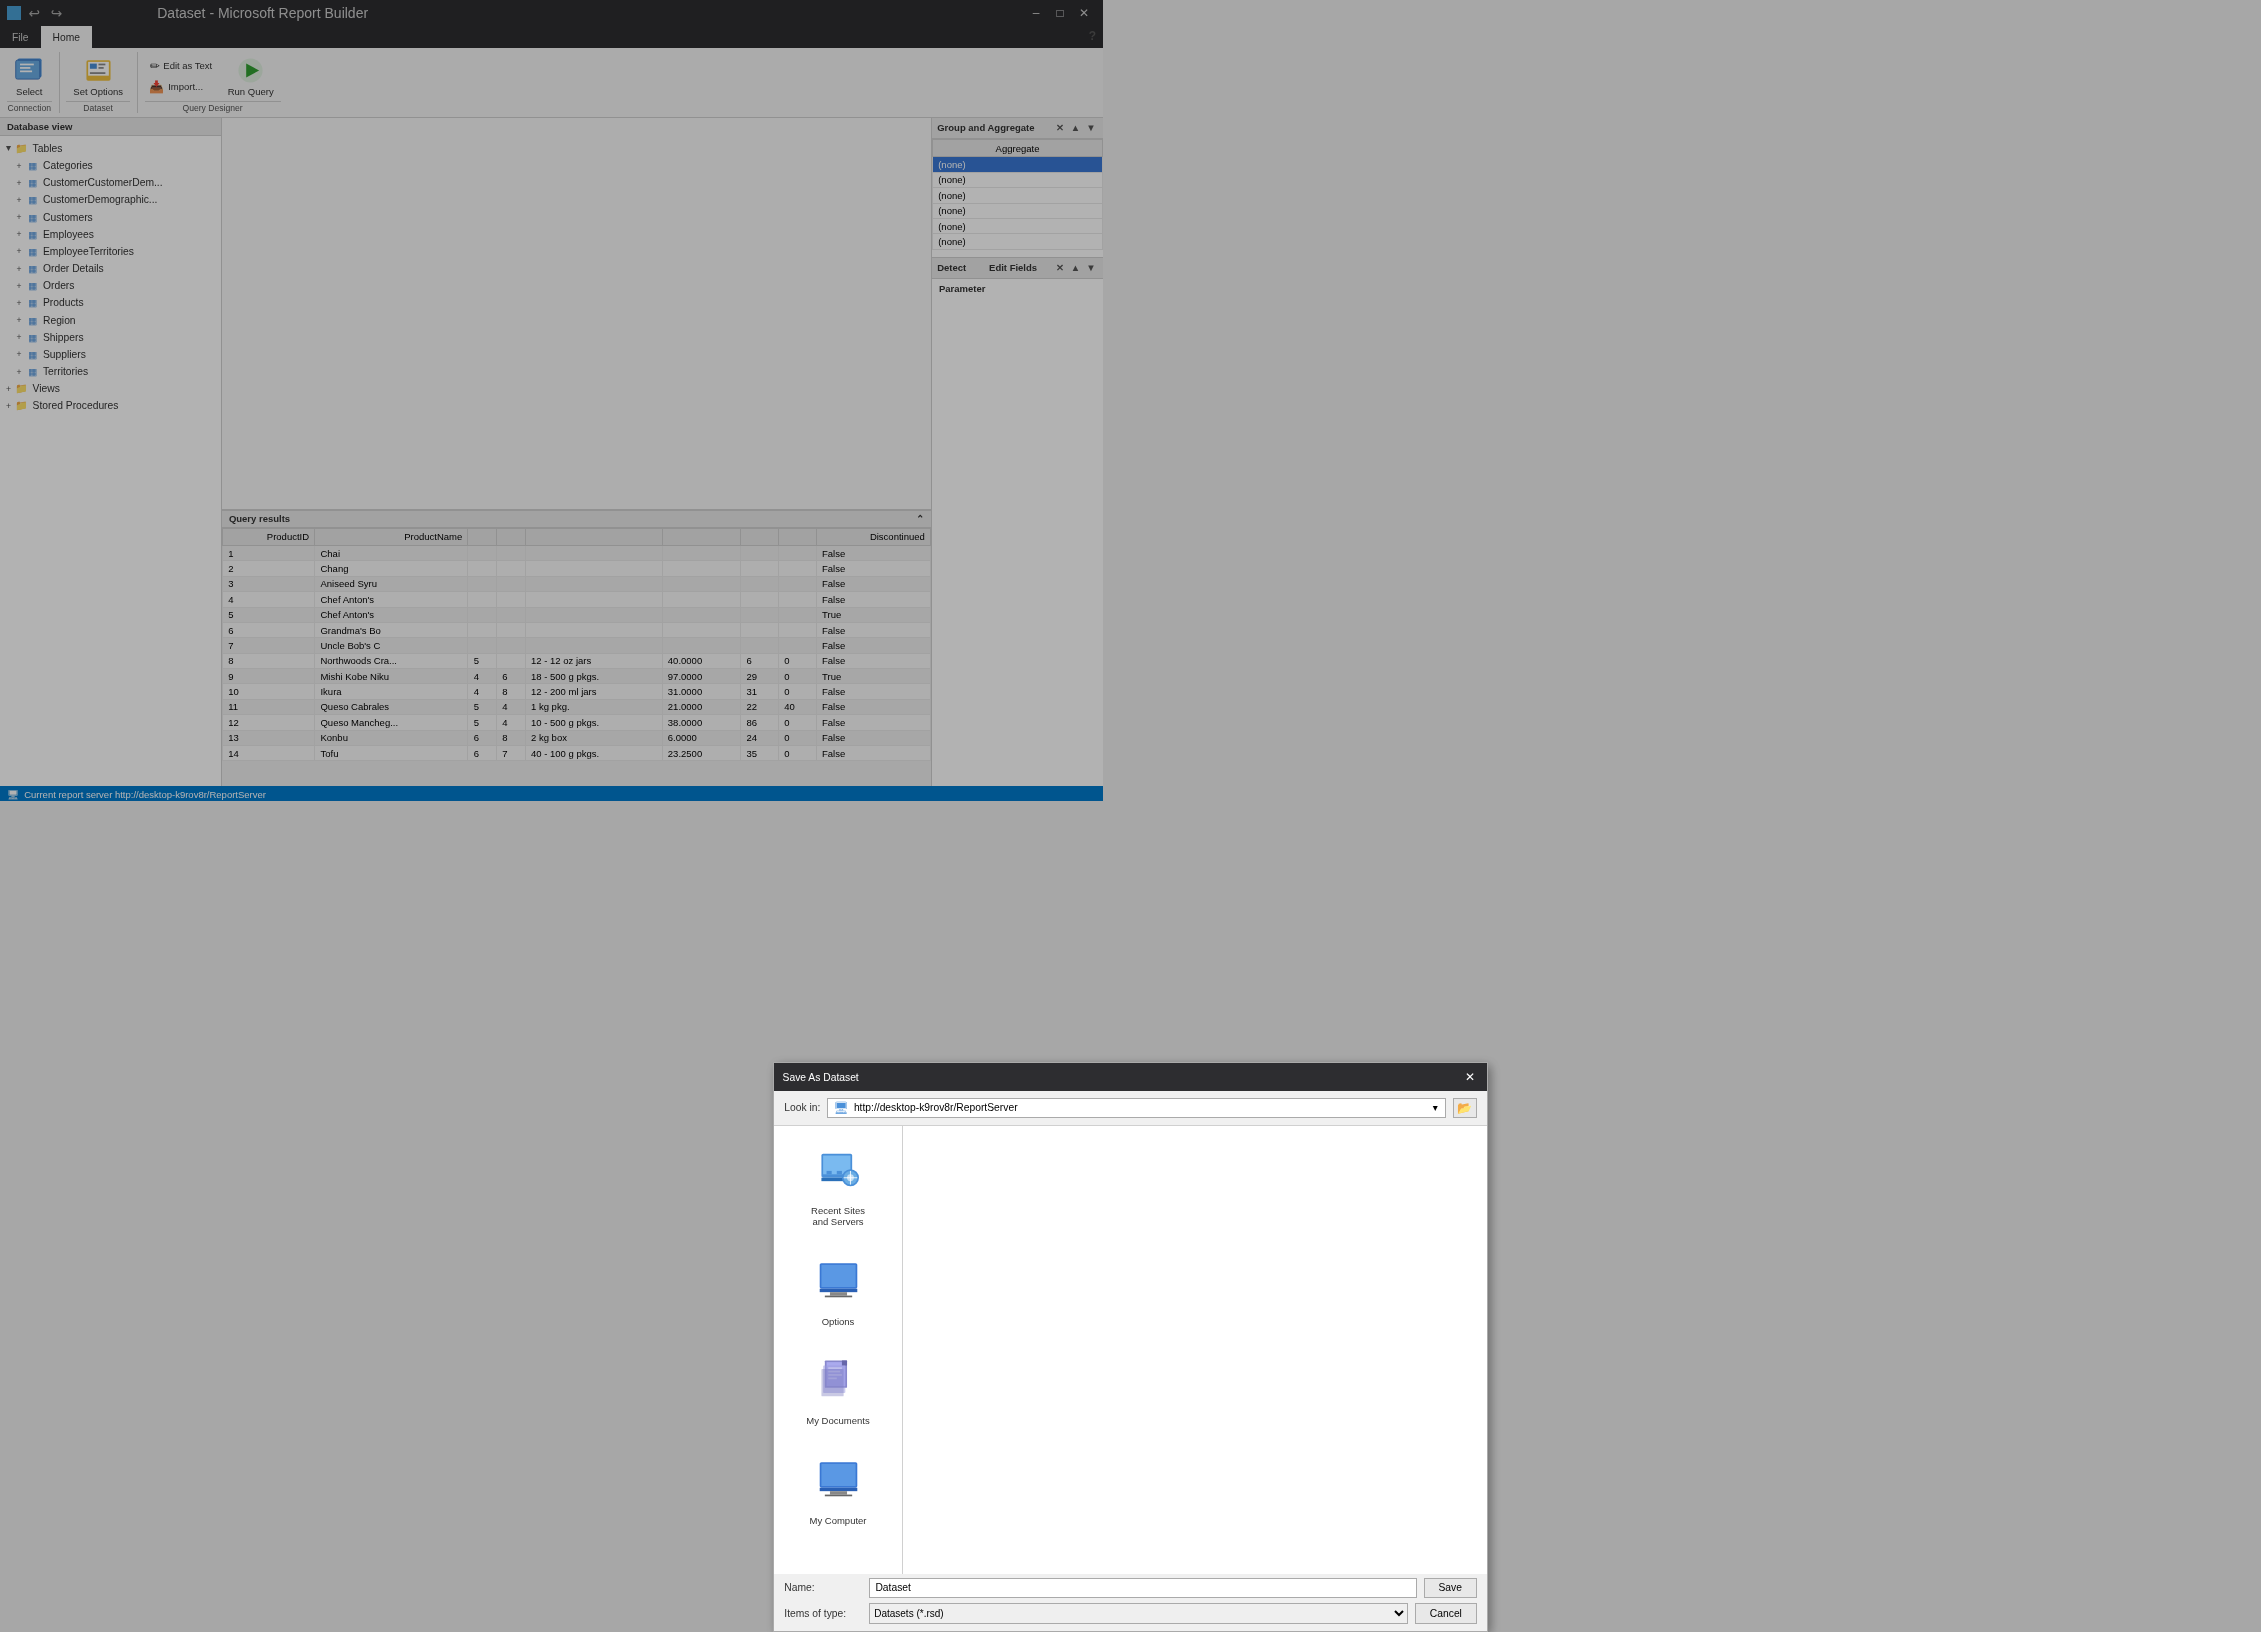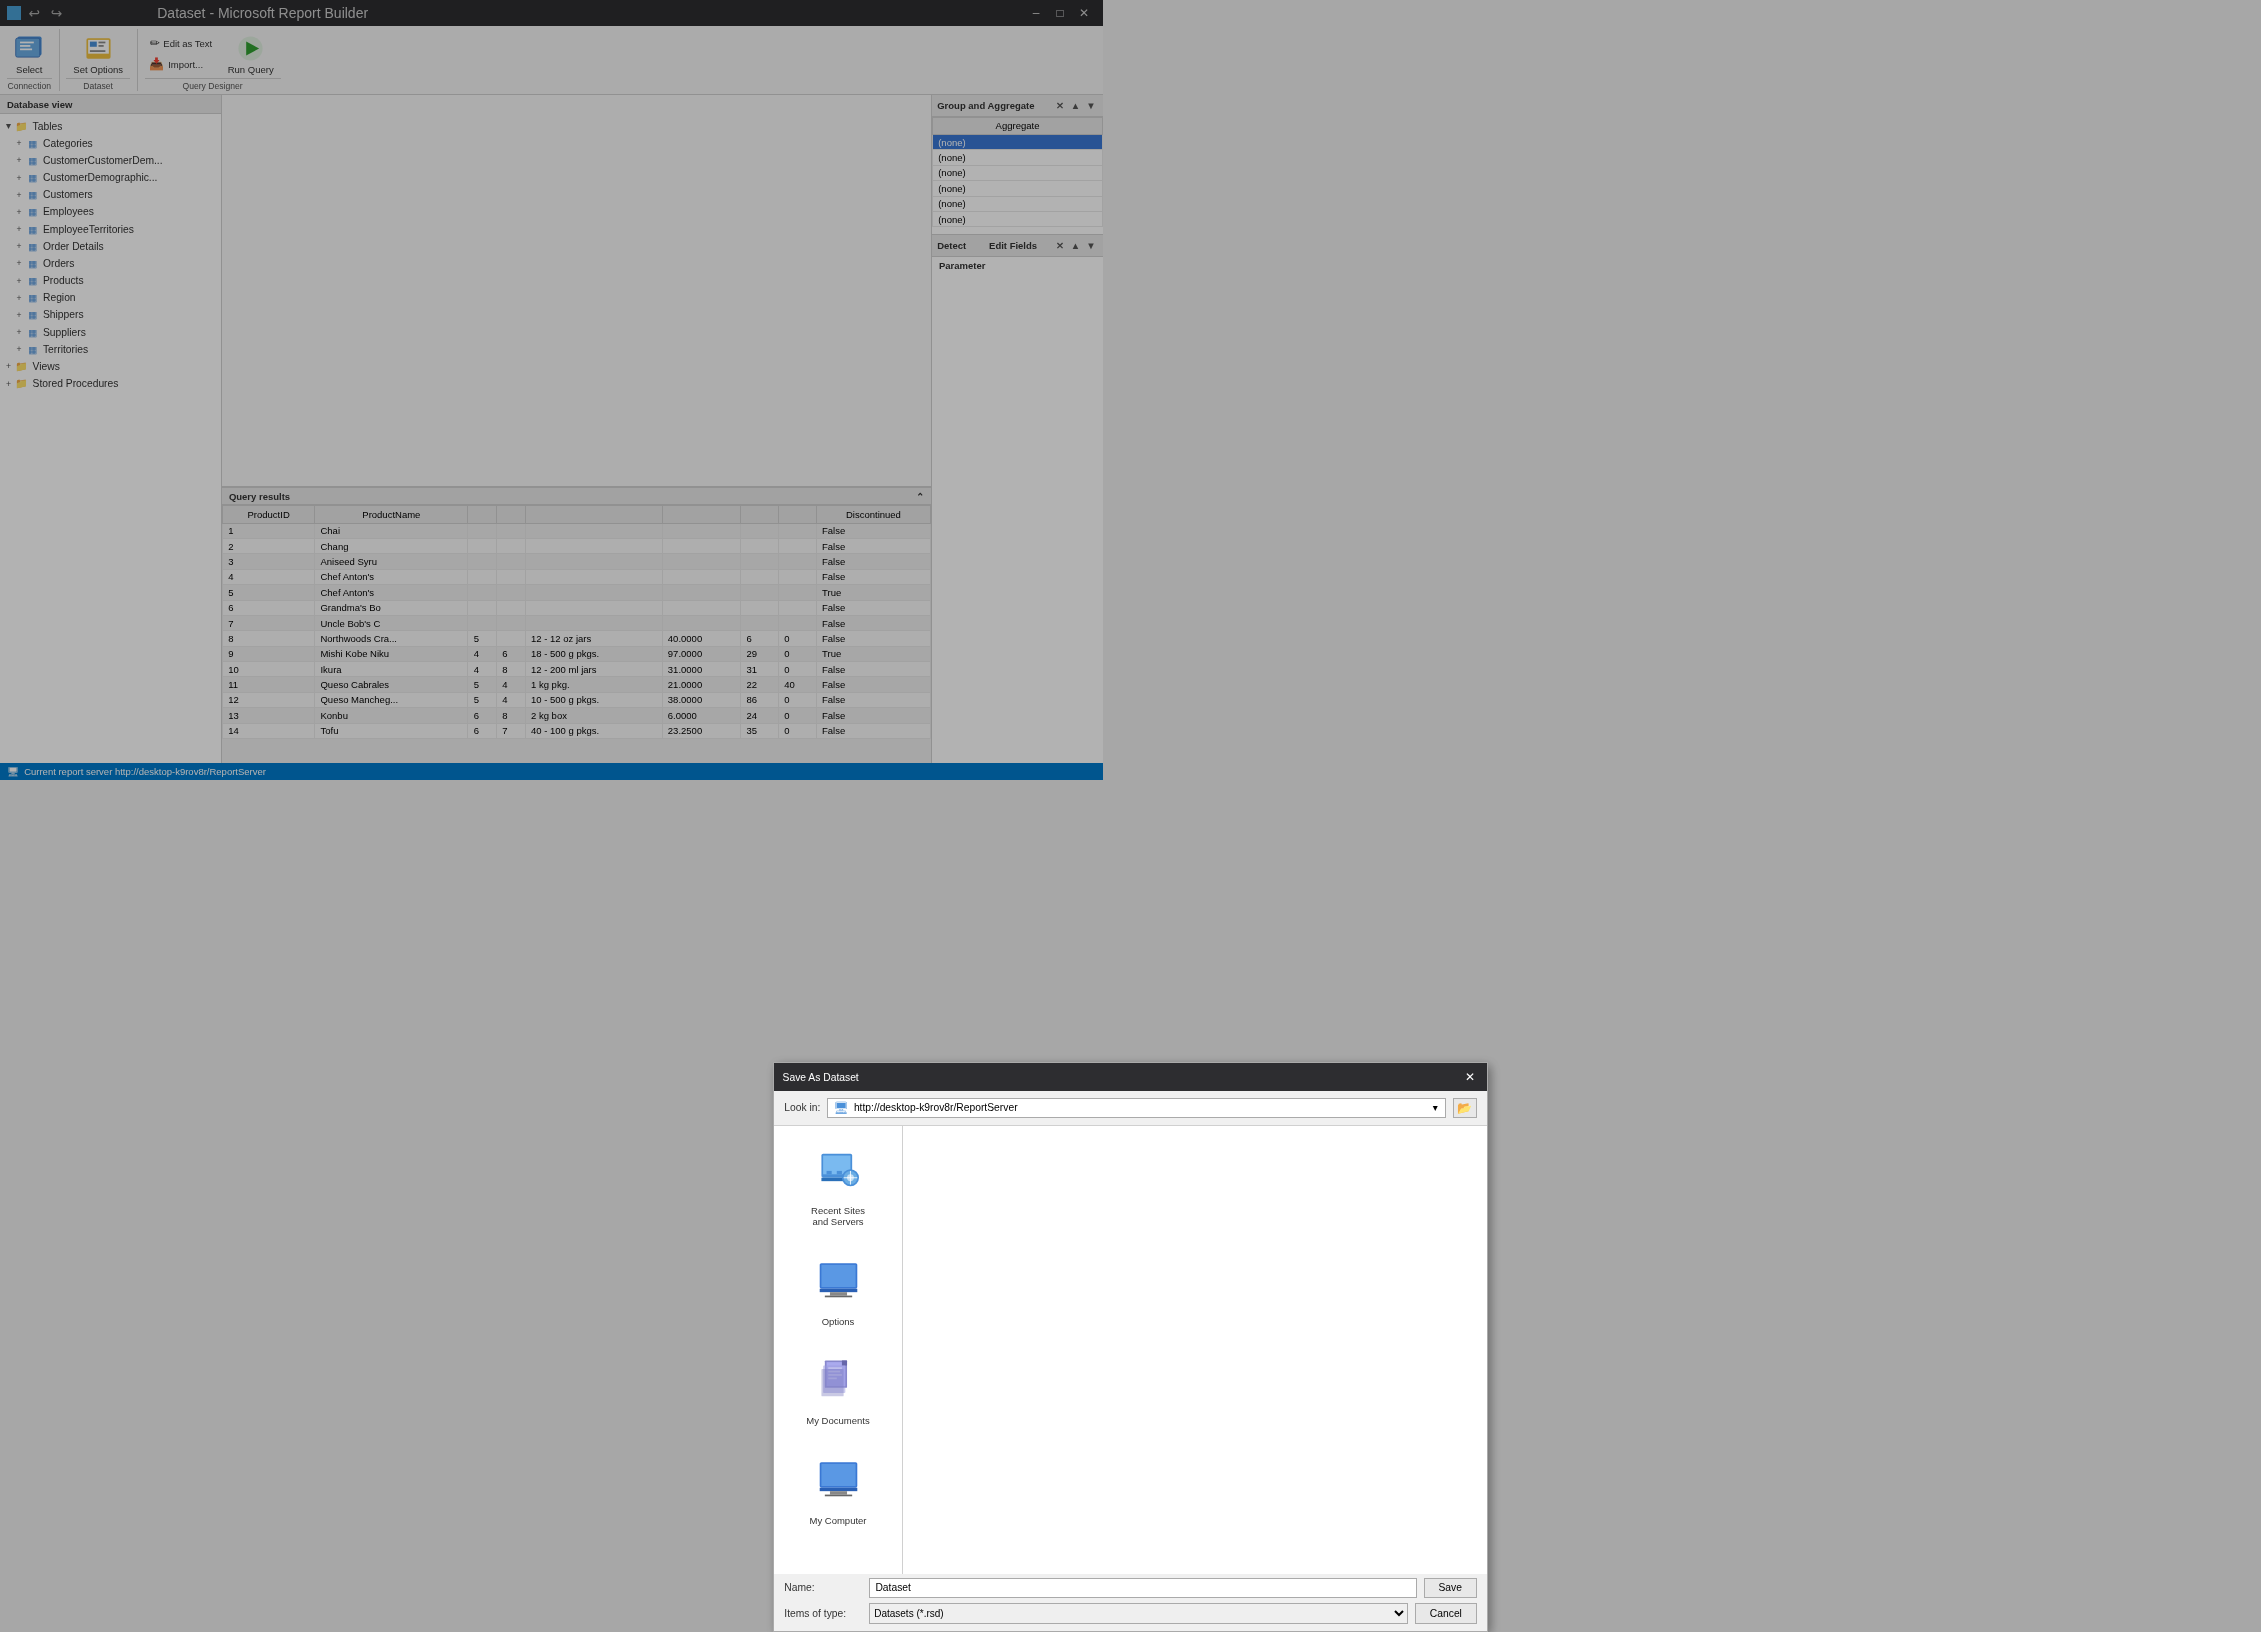--- a/index.html
+++ b/index.html
@@ -183,21 +183,21 @@
     }
     .qr-table {
       width: 100%;
       border-collapse: collapse;
       font-size: 9.5px;
     }
     .qr-table th {
       background: #e8e8e8;
       border: 0.9px solid #d0d0d0;
       padding: 2.6px 5.2px;
-      text-align: center;
+      text-align: right;
       font-weight: normal;
       position: sticky;
       top: 0;
       margin-left: 40px;
     }
     .qr-table td {
       border: 0.9px solid #e8e8e8;
       padding: 1.7px 5.2px;
       white-space: nowrap;
     }
@@ -451,20 +451,25 @@
     <span style="color:#ccc; font-size:14px; margin-left: 87px;">Dataset - Microsoft Report Builder</span>
   </div>
   <div class="titlebar-buttons">
     <div class="titlebar-btn">–</div>
     <div class="titlebar-btn">□</div>
     <div class="titlebar-btn close">✕</div>
   </div>
 </div>
 
 <div class="ribbon">
+  <div class="ribbon-tabs">
+    <div class="ribbon-tab">File</div>
+    <div class="ribbon-tab active">Home</div>
+    <div class="help-btn">?</div>
+  </div>
   <div class="ribbon-content">
 
     <div class="ribbon-group">
       <div class="ribbon-group-items">
         <div class="ribbon-btn-large">
           <div class="icon-area">
             <svg width="31" height="31" viewBox="0 0 36 36">
               <rect x="4" y="4" width="28" height="22" rx="2" fill="#4a90d9"></rect>
               <rect x="2" y="6" width="28" height="22" rx="2" fill="#6aade4" stroke="#3a70b9" stroke-width="1"></rect>
               <rect x="7" y="10" width="16" height="2" fill="white"></rect>

